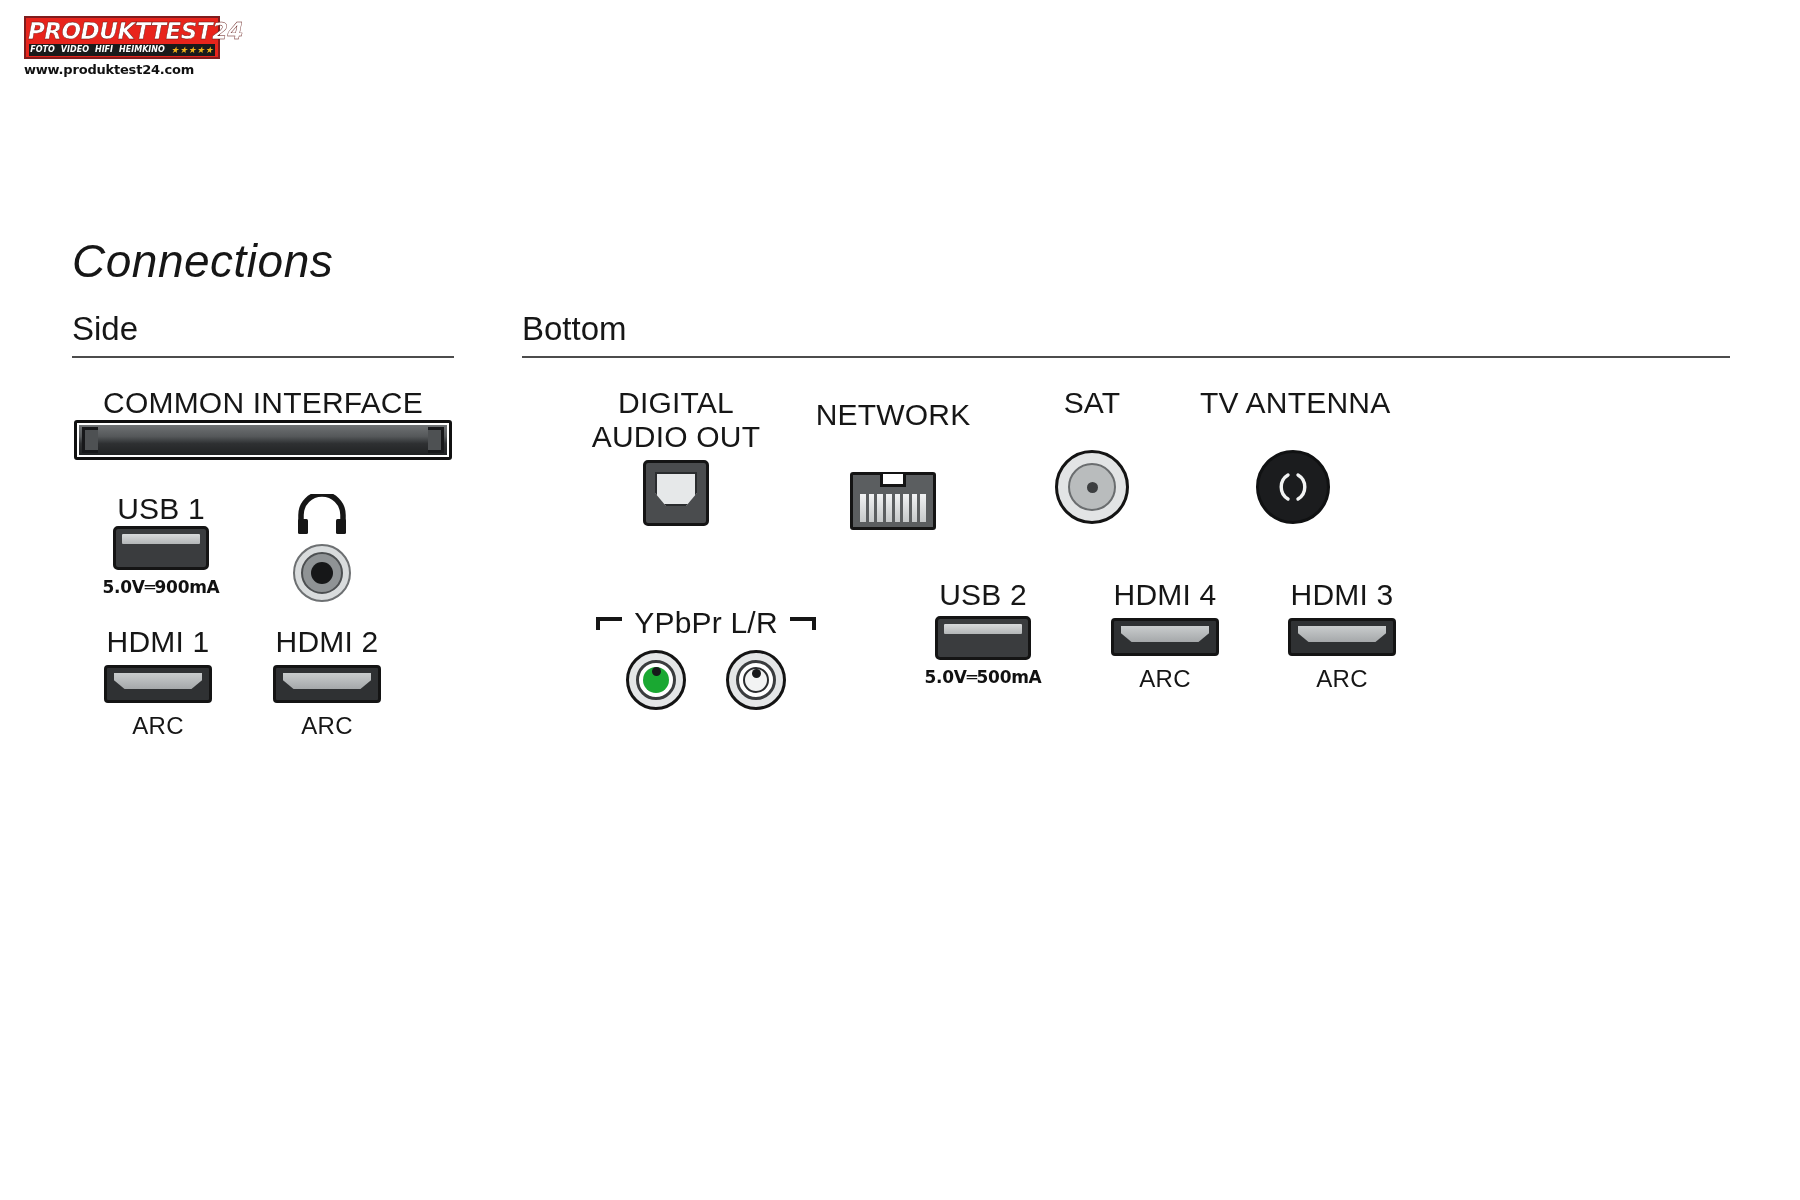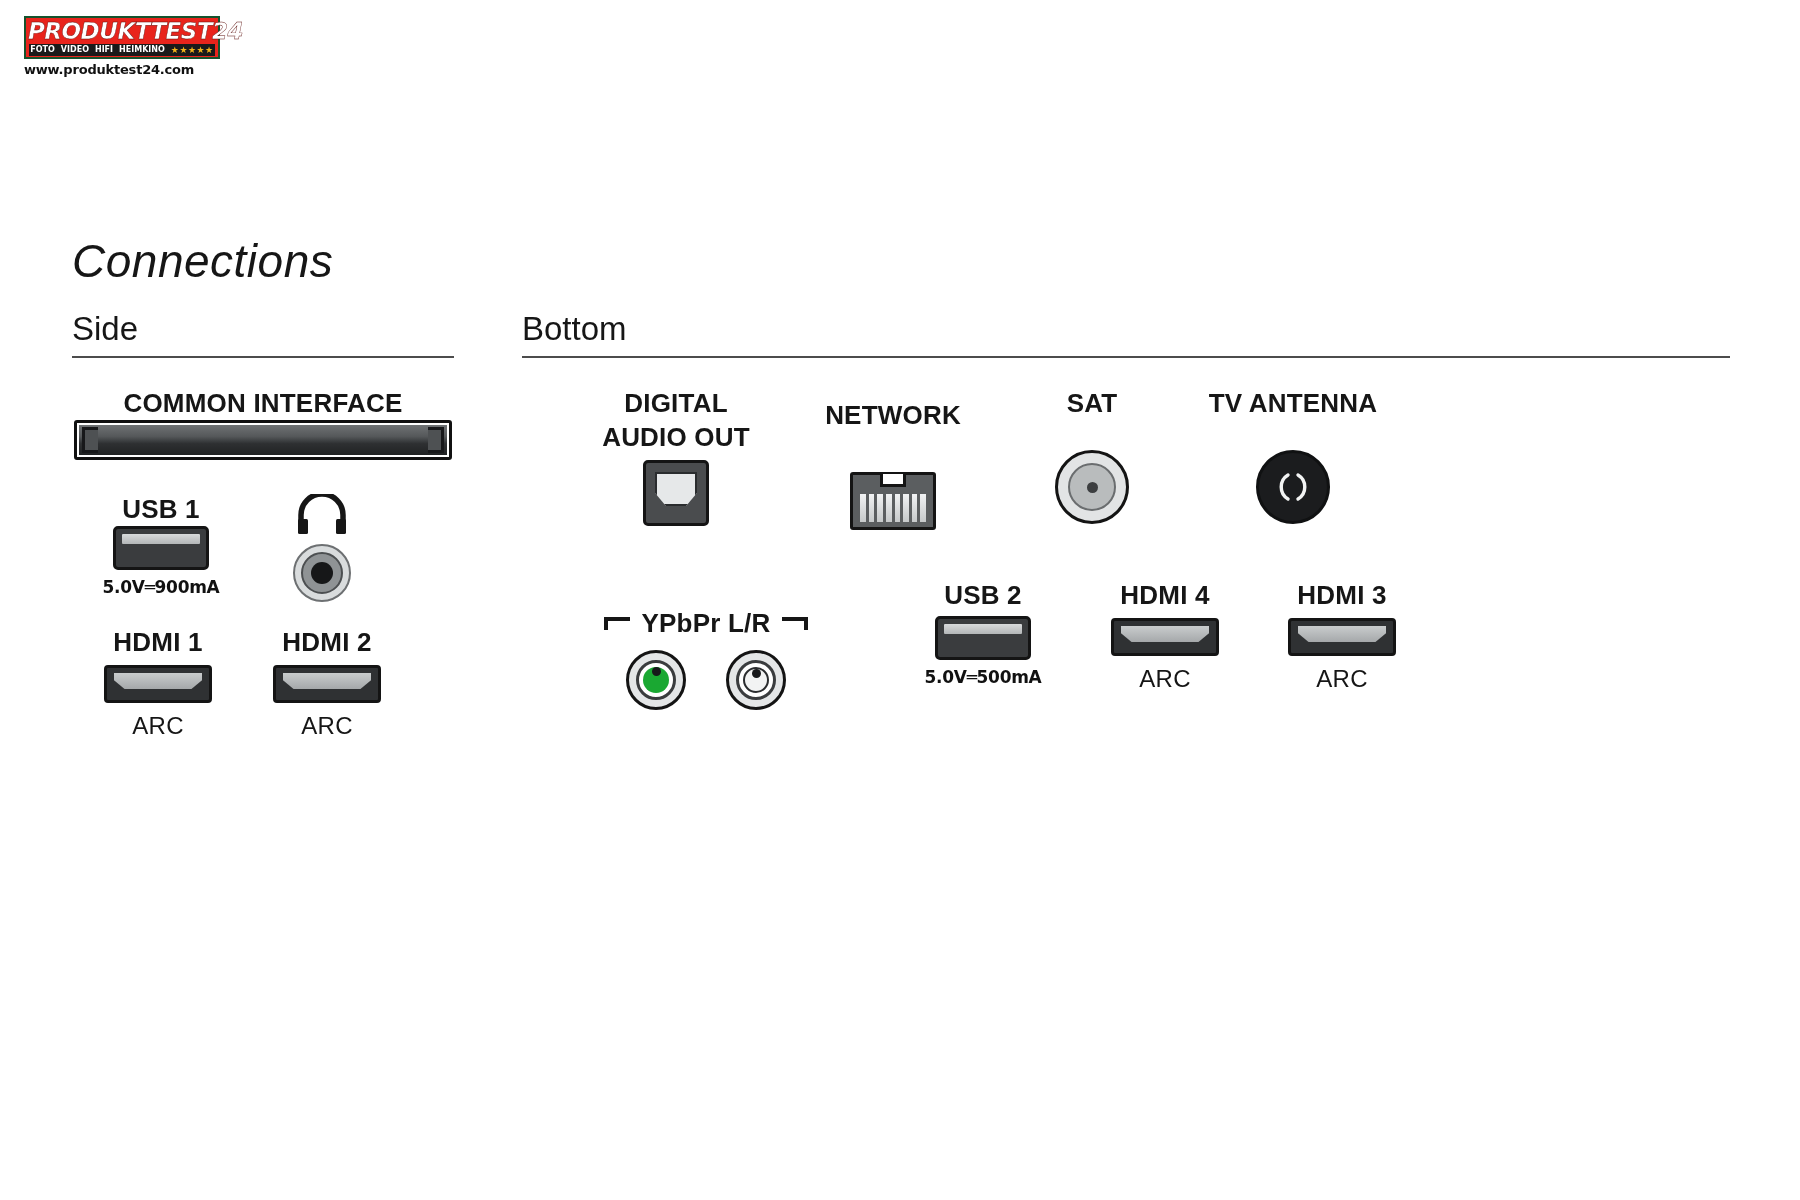--- a/index.html
+++ b/index.html
@@ -18,21 +18,21 @@
 
   
   #watermark {
     position: absolute;
     left: 24px;
     top: 16px;
     width: 210px;
   }
   .logo-box {
     background: #e8241c;
-    border: 2px solid #14532d;
+    border: 2px solid #7f1d1d;
     padding: 1px 2px 0 2px;
     width: 196px;
     box-sizing: border-box;
   }
   .logo-word {
     font-family: "DejaVu Sans", sans-serif;
     font-weight: bold;
     font-style: italic;
     font-size: 23px;
     letter-spacing: -0.5px;
@@ -43,20 +43,21 @@
     -webkit-text-stroke: 0.4px #5a0c08;
   }
   .logo-sub {
     background: #1a1a1a;
     display: flex;
     align-items: flex-end;
     justify-content: center;
     gap: 6px;
     padding: 1px 17px;
     margin: 0 1px 1px 1px;
+    font-style: italic;
   }
   .logo-sub span.w {
     font-family: "DejaVu Sans", sans-serif;
     font-weight: bold;
     font-size: 8px;
     color: #ffffff;
     letter-spacing: 0px;
     line-height: 10px;
     white-space: nowrap;
   }
@@ -104,22 +105,22 @@
     background: #4c4c4c;
   }
   #side-head  { left: 72px; top: 312px; }
   #side-rule  { left: 72px; top: 356px; width: 382px; }
   #bottom-head{ left: 522px; top: 312px; }
   #bottom-rule{ left: 522px; top: 356px; width: 1208px; }
 
   
   .port-group { position: absolute; text-align: center; }
   .port-label {
-    font-size: 26px;
-    font-weight: 700;
+    font-size: 30px;
+    font-weight: 400;
     color: #161616;
     white-space: nowrap;
     line-height: 34px;
     letter-spacing: 0.2px;
     text-align: center;
   }
   .port-sub {
     font-family: "DejaVu Sans", sans-serif;
     font-size: 17px;
     font-weight: bold;

